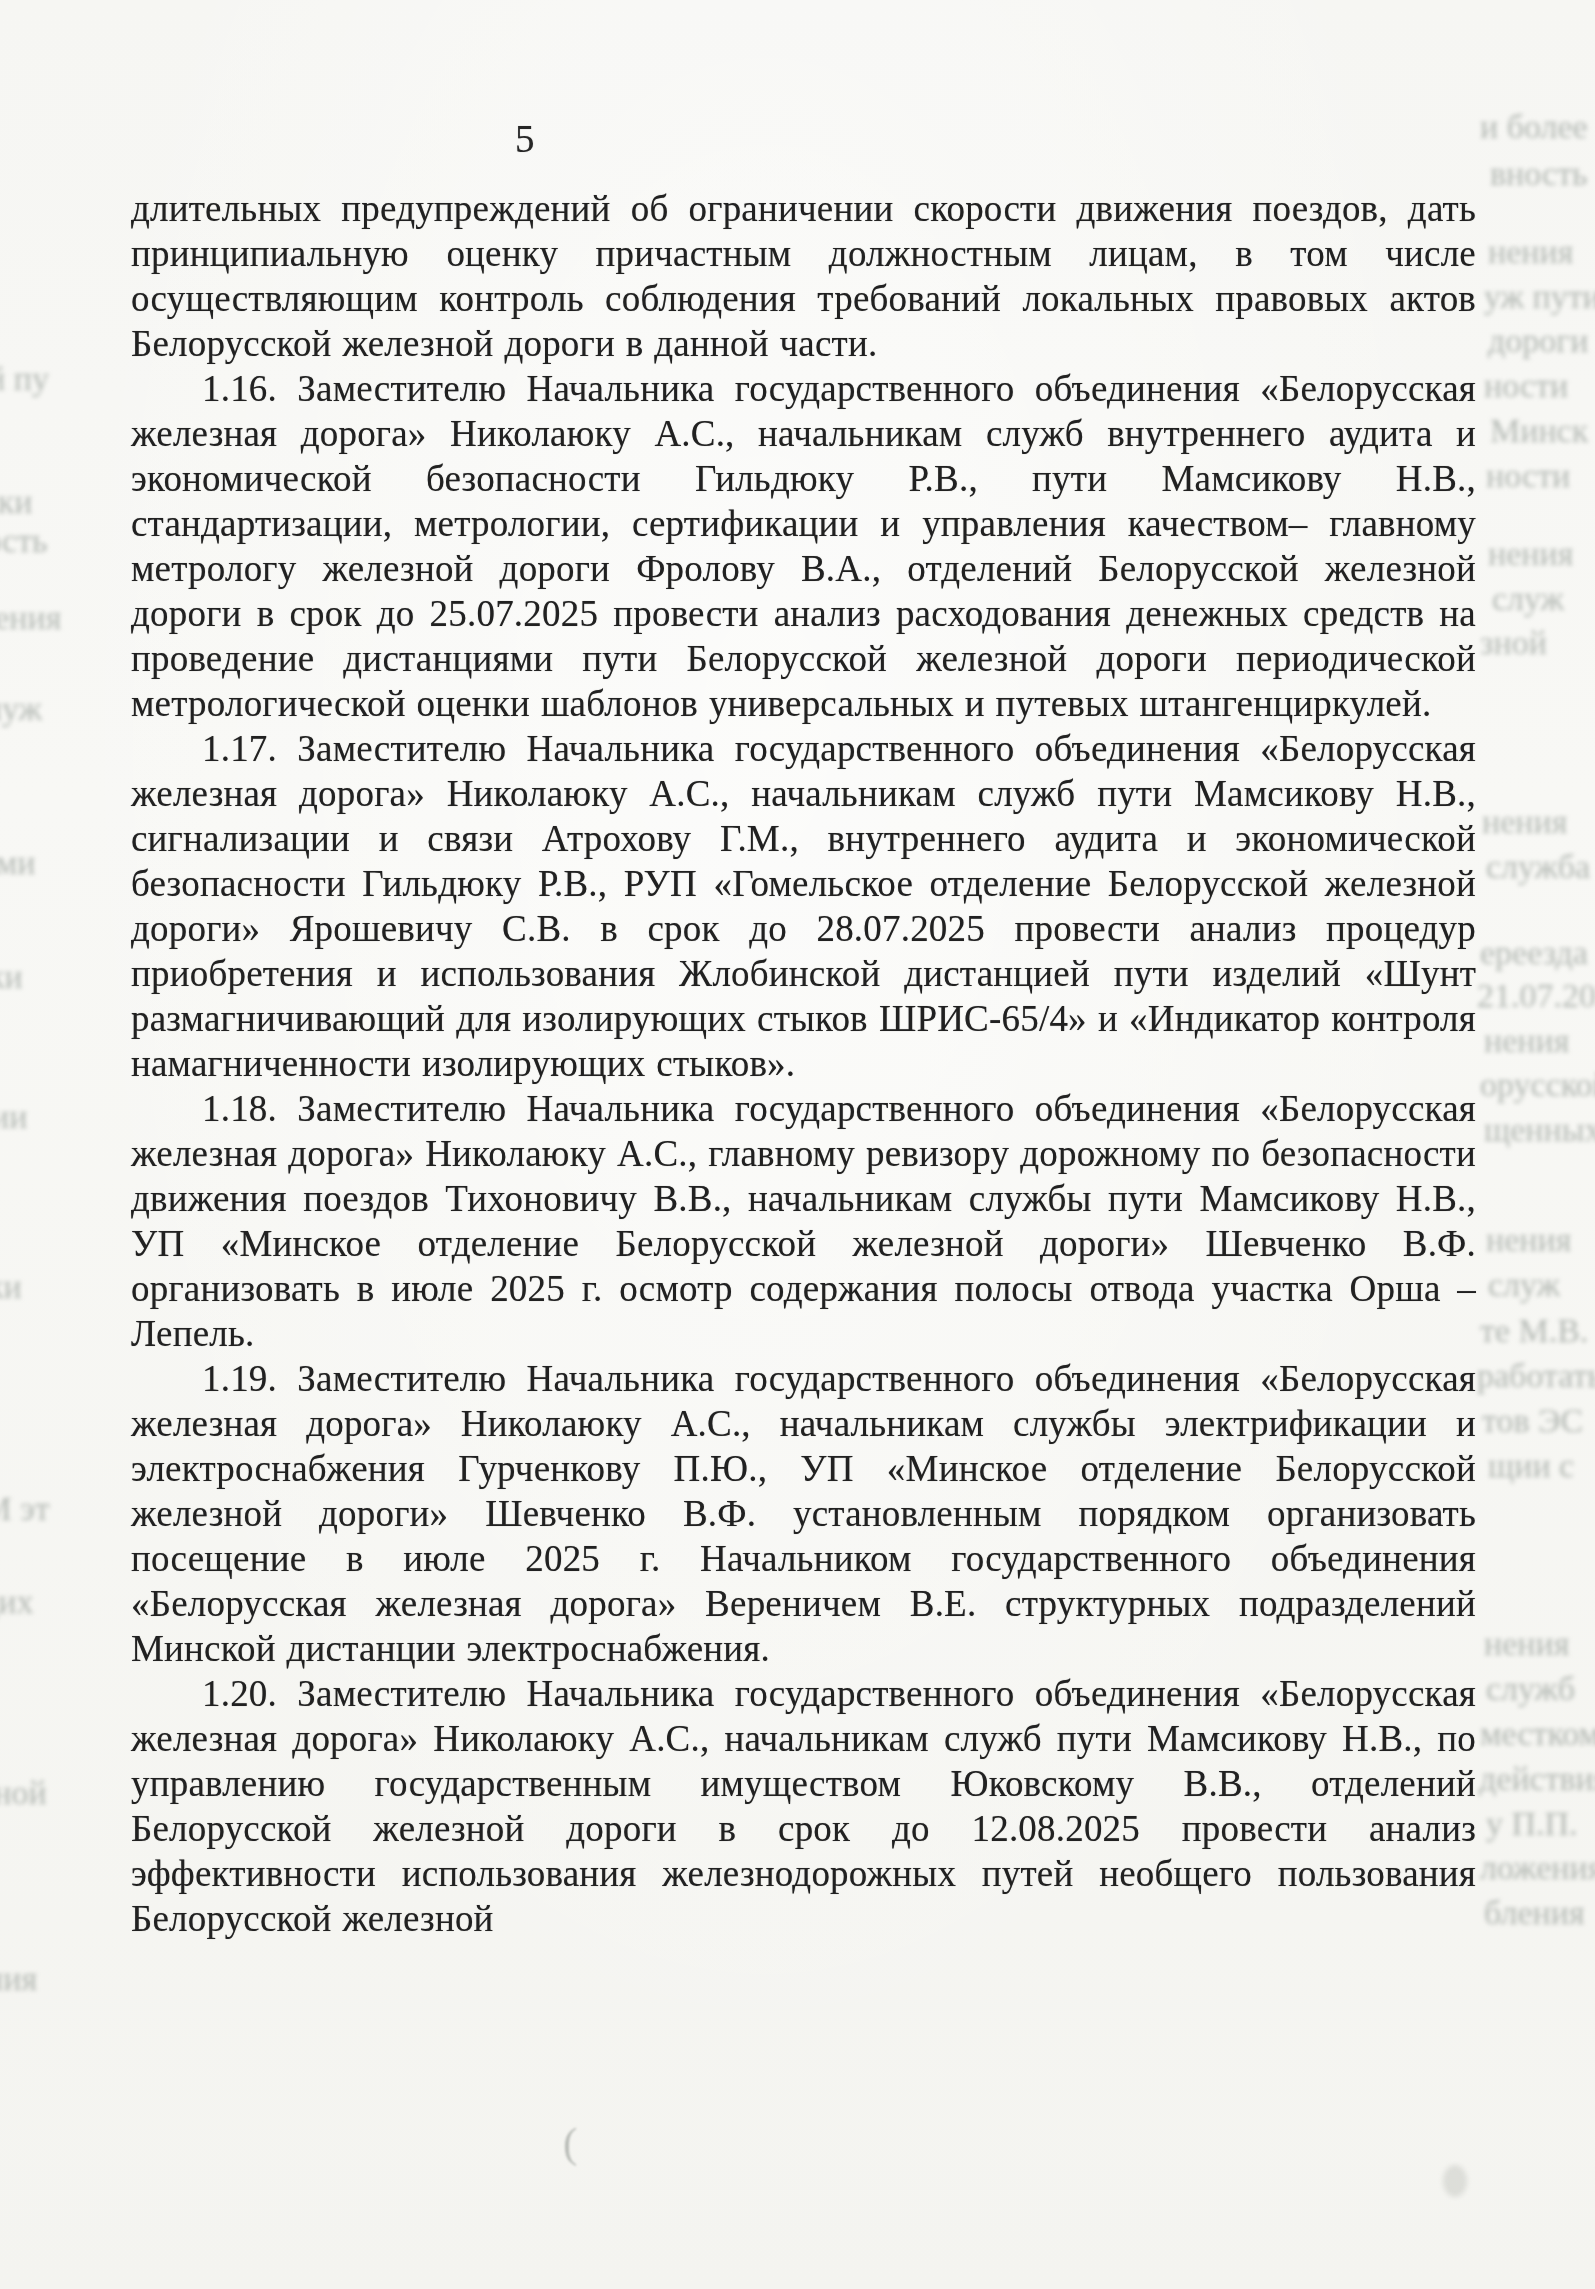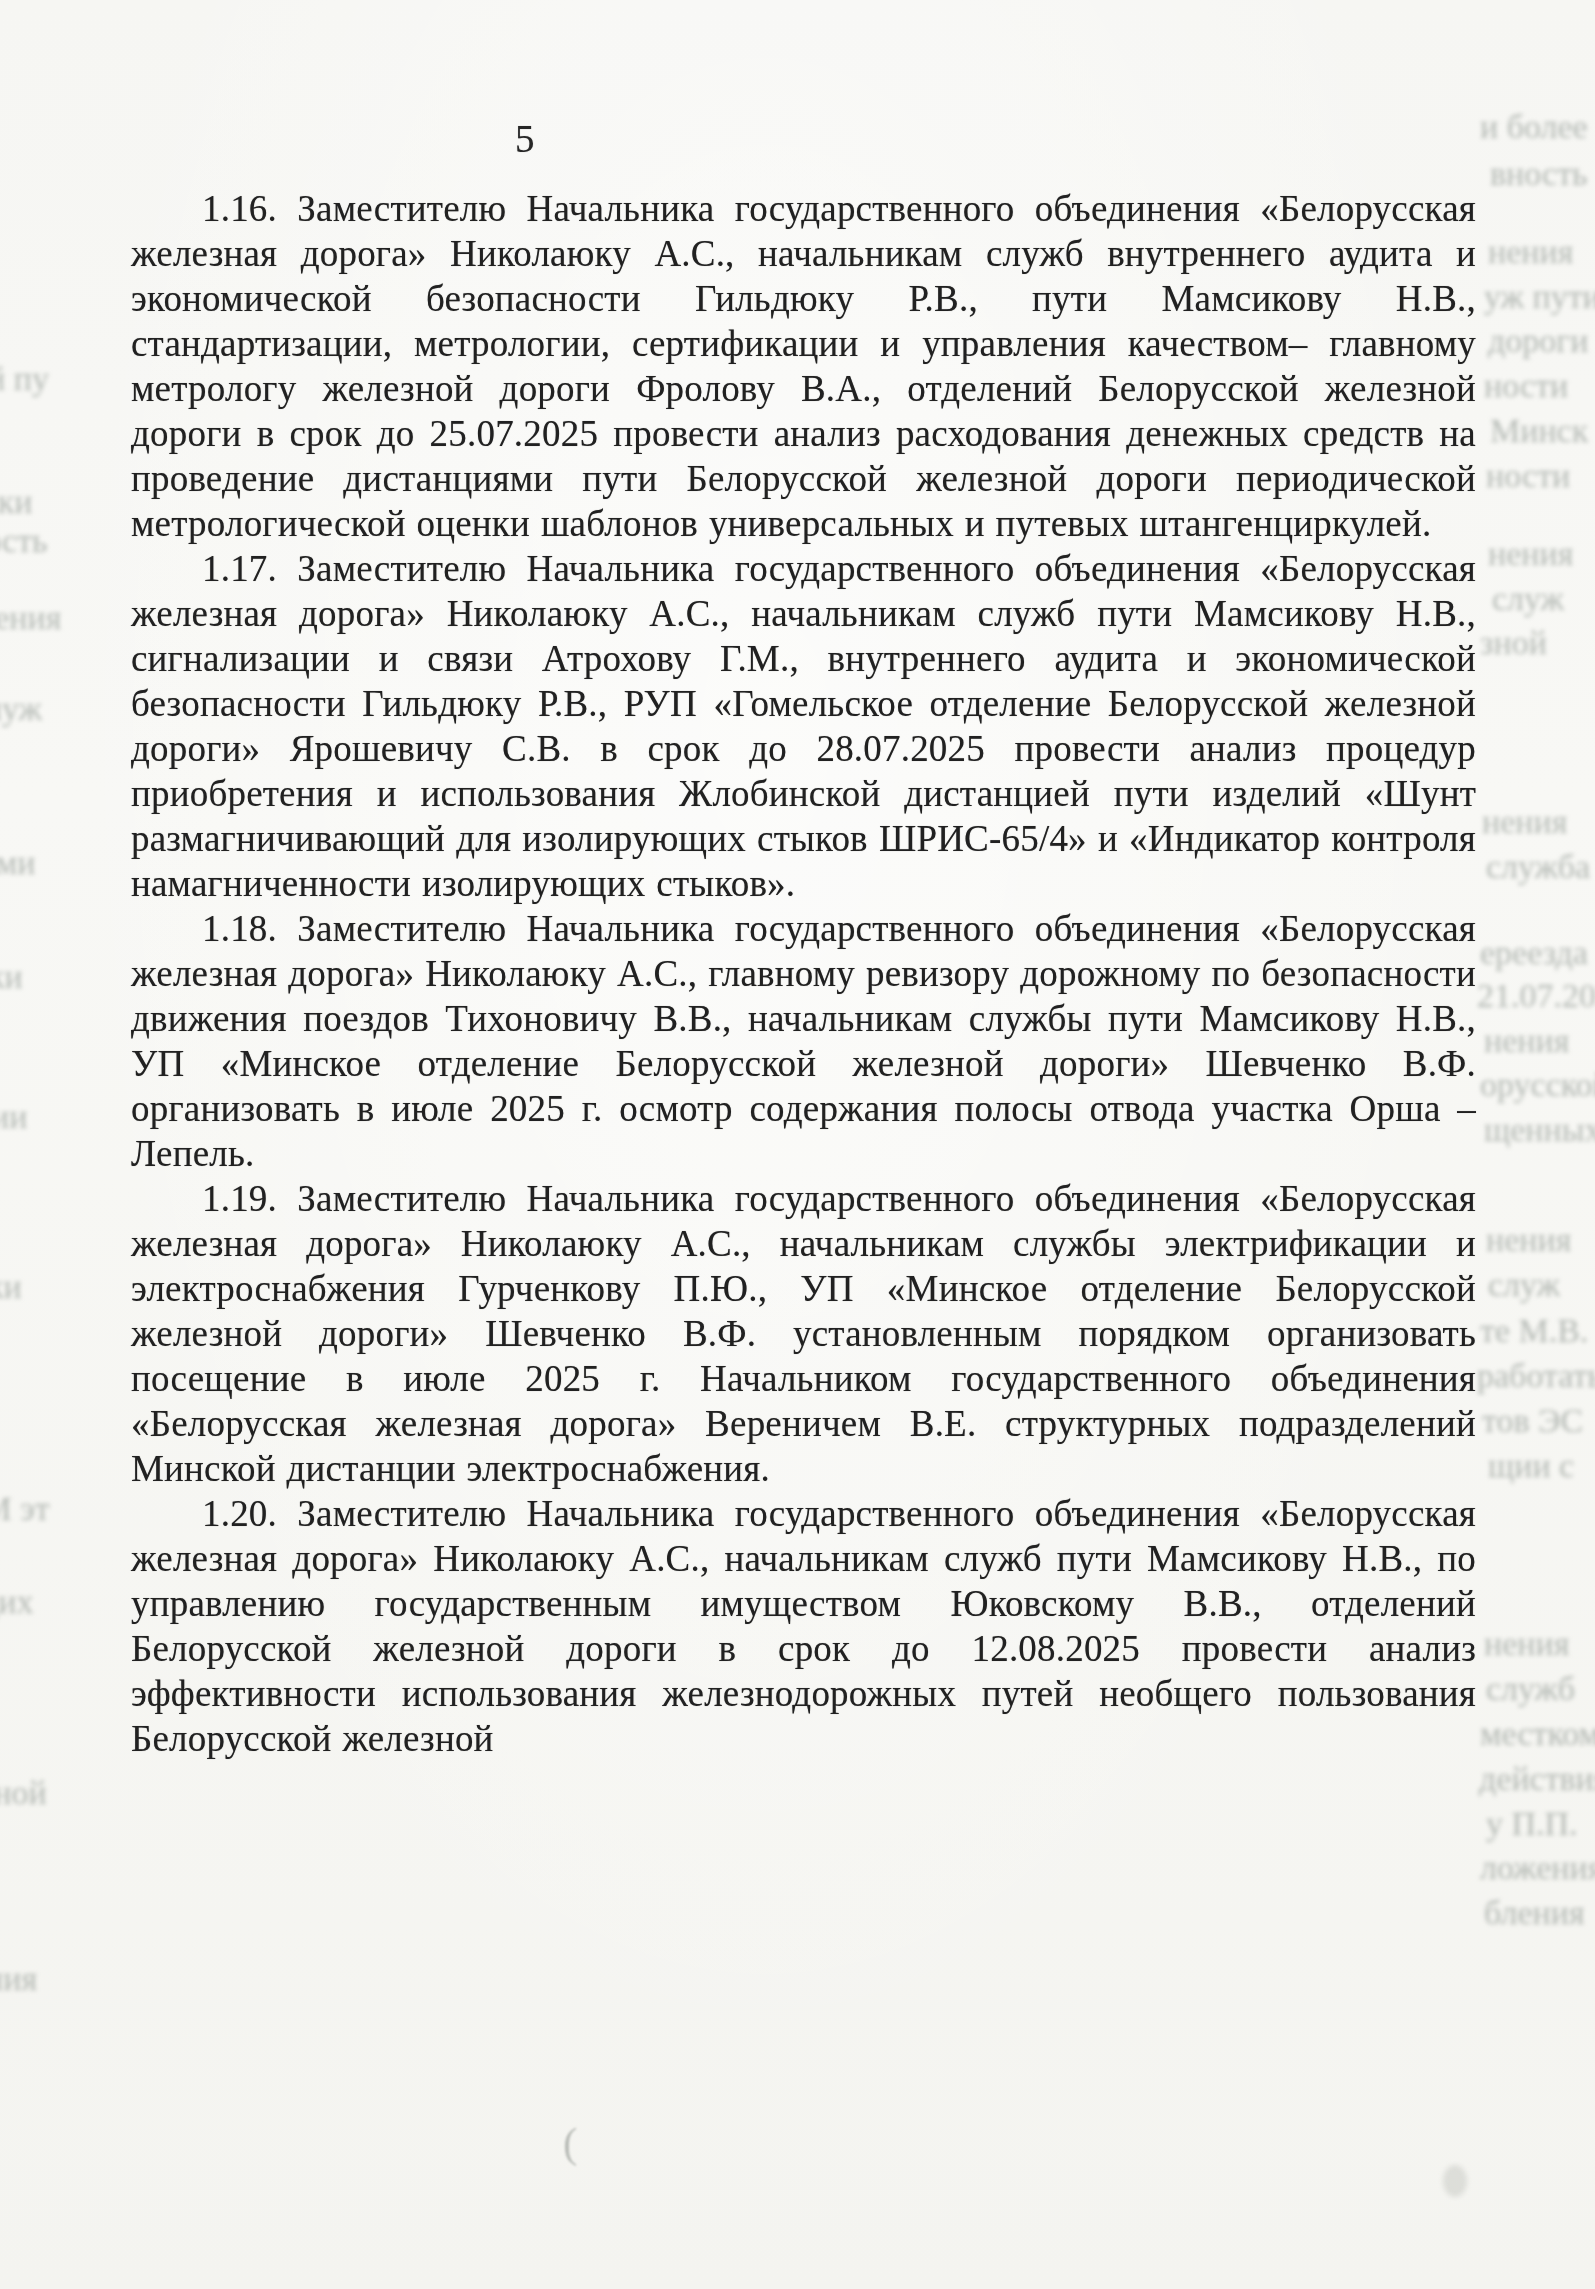--- a/index.html
+++ b/index.html
@@ -116,20 +116,21 @@
       <span class="ghost" style="left: -28px; top: 960px;">вки</span>
       <span class="ghost" style="left: -24px; top: 1100px;">сии</span>
       <span class="ghost" style="left: -30px; top: 1270px;">оки</span>
       <span class="ghost" style="left: -18.6px; top: 1492px;">М эт</span>
       <span class="ghost" style="left: -28px; top: 1585px;">щих</span>
       <span class="ghost" style="left: -24px; top: 1776px;">бной</span>
       <span class="ghost" style="left: -30px; top: 1962px;">ания</span>
     </div>
   <div class="page-number">5</div>
   <div class="body-text">
+      <p class="para">длительных предупреждений об ограничении скорости движения поездов, дать принципиальную оценку причастным должностным лицам, в том числе осуществляющим контроль соблюдения требований локальных правовых актов Белорусской железной дороги в данной части.</p>
       <p class="para indent">1.16. Заместителю Начальника государственного объединения «Белорусская железная дорога» Николаюку А.С., начальникам служб внутреннего аудита и экономической безопасности Гильдюку Р.В., пути Мамсикову Н.В., стандартизации, метрологии, сертификации и управления качеством– главному метрологу железной дороги Фролову В.А., отделений Белорусской железной дороги в срок до 25.07.2025 провести анализ расходования денежных средств на проведение дистанциями пути Белорусской железной дороги периодической метрологической оценки шаблонов универсальных и путевых штангенциркулей.</p>
       <p class="para indent">1.17. Заместителю Начальника государственного объединения «Белорусская железная дорога» Николаюку А.С., начальникам служб пути Мамсикову Н.В., сигнализации и связи Атрохову Г.М., внутреннего аудита и экономической безопасности Гильдюку Р.В., РУП «Гомельское отделение Белорусской железной дороги» Ярошевичу С.В. в срок до 28.07.2025 провести анализ процедур приобретения и использования Жлобинской дистанцией пути изделий «Шунт размагничивающий для изолирующих стыков ШРИС-65/4» и «Индикатор контроля намагниченности изолирующих стыков».</p>
       <p class="para indent">1.18. Заместителю Начальника государственного объединения «Белорусская железная дорога» Николаюку А.С., главному ревизору дорожному по безопасности движения поездов Тихоновичу В.В., начальникам службы пути Мамсикову Н.В., УП «Минское отделение Белорусской железной дороги» Шевченко В.Ф. организовать в июле 2025 г. осмотр содержания полосы отвода участка Орша – Лепель.</p>
       <p class="para indent">1.19. Заместителю Начальника государственного объединения «Белорусская железная дорога» Николаюку А.С., начальникам службы электрификации и электроснабжения Гурченкову П.Ю., УП «Минское отделение Белорусской железной дороги» Шевченко В.Ф. установленным порядком организовать посещение в июле 2025 г. Начальником государственного объединения «Белорусская железная дорога» Вереничем В.Е. структурных подразделений Минской дистанции электроснабжения.</p>
       <p class="para indent">1.20. Заместителю Начальника государственного объединения «Белорусская железная дорога» Николаюку А.С., начальникам служб пути Мамсикову Н.В., по управлению государственным имуществом Юковскому В.В., отделений Белорусской железной дороги в срок до 12.08.2025 провести анализ эффективности использования железнодорожных путей необщего пользования Белорусской железной</p>
     </div>
   <span class="artifact-paren">(</span>
   <div class="smudge"></div>
 </div>
 

